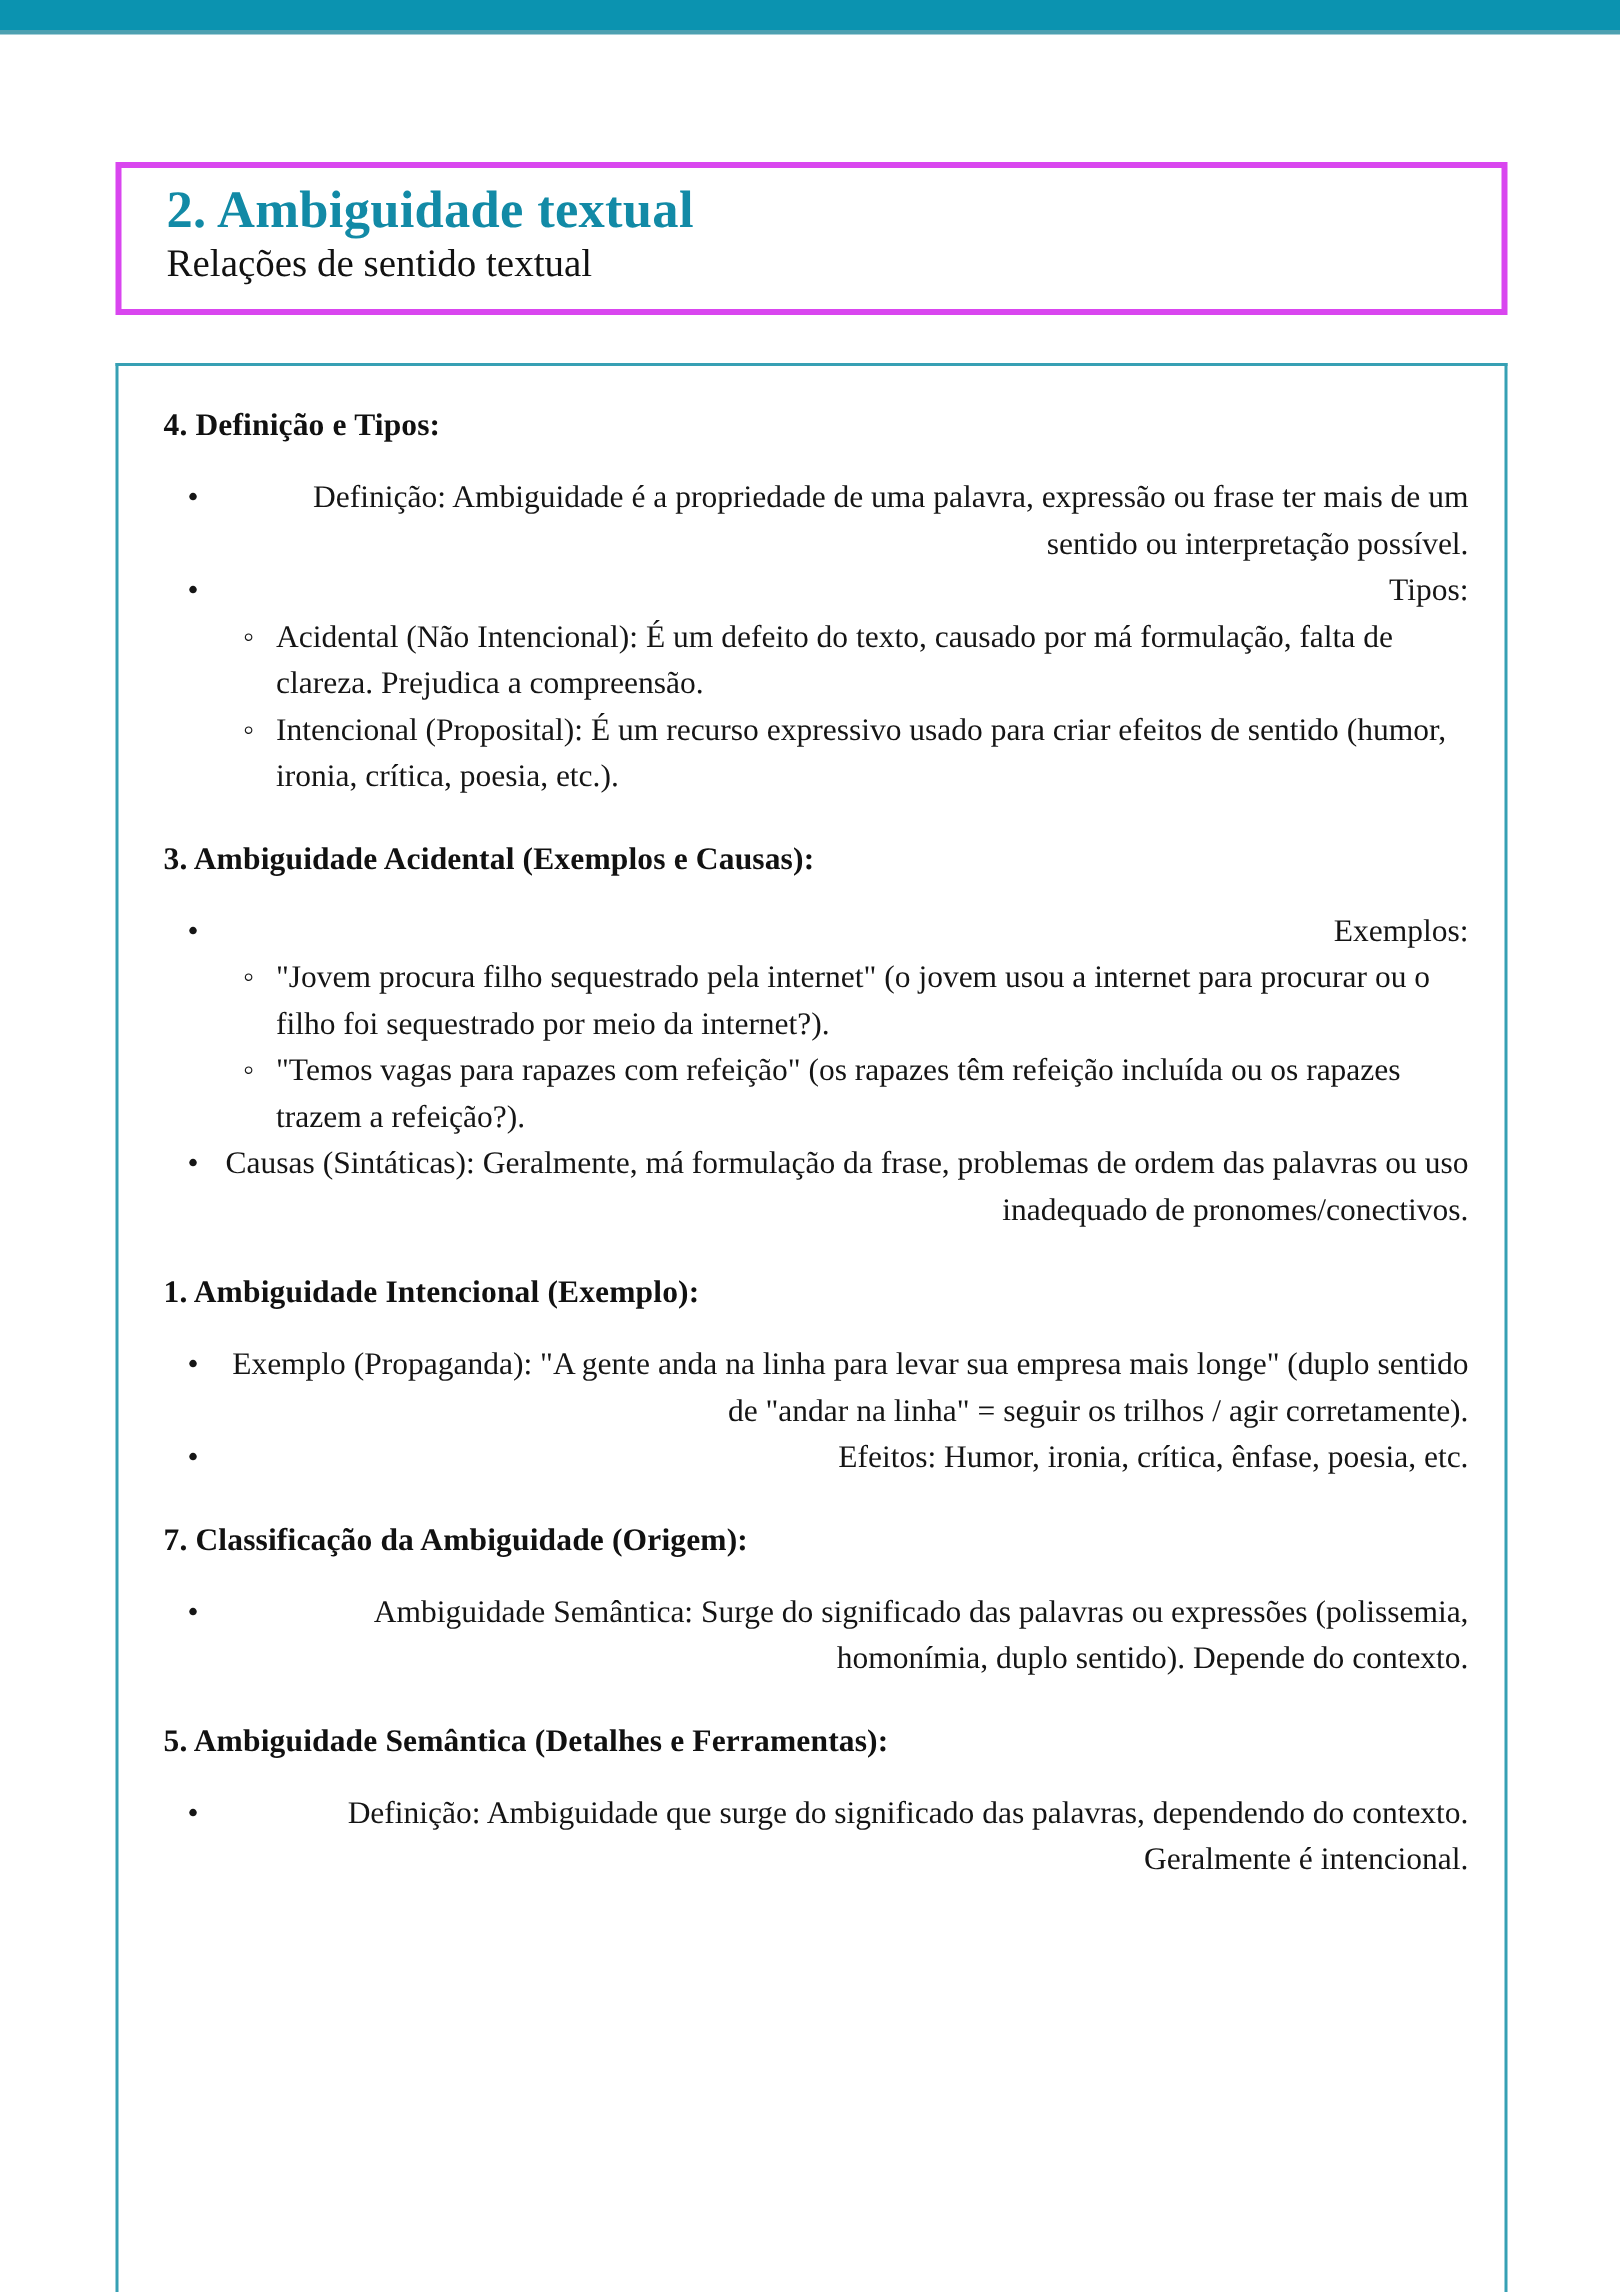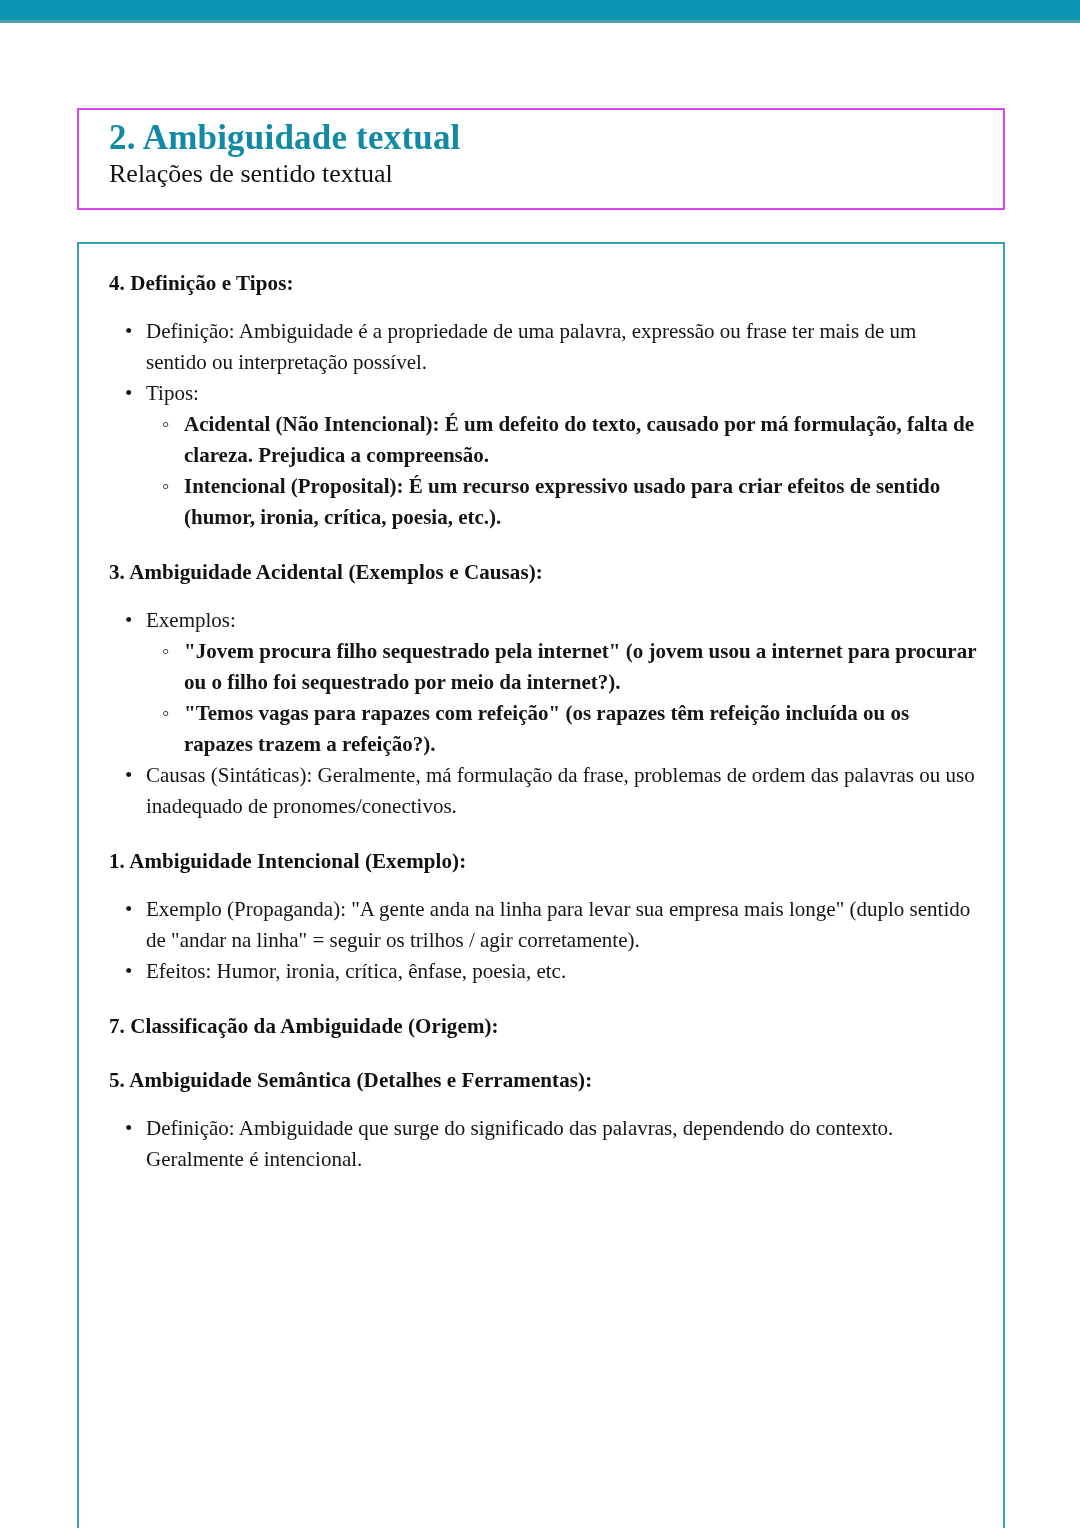--- a/index.html
+++ b/index.html
@@ -33,21 +33,21 @@
     background: #2e8fa3;
     opacity: 0.85;
   }
 
   #header-box {
     position: absolute;
     left: 77px;
     top: 108px;
     width: 928px;
     height: 102px;
-    border: 2px solid #d946ef;
+    border: 4px solid #d946ef;
     box-sizing: border-box;
     background: #ffffff;
   }
   #header-title {
     position: absolute;
     left: 30px;
     top: 8px;
     font-size: 35px;
     font-weight: 700;
     color: #128aa6;
@@ -99,20 +99,21 @@
   .bullets > li {
     position: relative;
     padding-left: 37px;
     font-size: 21px;
     line-height: 31px;
     color: #151515;
     margin: 0;
   }
   .bullets > li > .li-text {
     display: block;
+    text-align: right;
   }
   .bullets > li::before {
     content: "\2022";
     position: absolute;
     left: 16px;
     top: 0;
     font-size: 21px;
     line-height: 31px;
     color: #151515;
   }
@@ -121,21 +122,20 @@
     list-style: none;
     margin: 0;
     padding: 0;
   }
   .sub-bullets > li {
     position: relative;
     padding-left: 38px;
     font-size: 21px;
     line-height: 31px;
     color: #151515;
-    font-weight: bold;
   }
   .sub-bullets > li::before {
     content: "\25E6";
     position: absolute;
     left: 16px;
     top: 0;
     font-size: 21px;
     line-height: 31px;
     color: #151515;
   }
@@ -193,20 +193,23 @@
             <span class="li-text">Exemplo (Propaganda): "A gente anda na linha para levar sua empresa mais longe" (duplo sentido de "andar na linha" = seguir os trilhos / agir corretamente).</span>
           </li>
           <li>
             <span class="li-text">Efeitos: Humor, ironia, crítica, ênfase, poesia, etc.</span>
           </li>
         </ul>
       </div>
       <div class="section-block">
         <div class="section-heading">7. Classificação da Ambiguidade (Origem):</div>
         <ul class="bullets">
+          <li>
+            <span class="li-text">Ambiguidade Semântica: Surge do significado das palavras ou expressões (polissemia, homonímia, duplo sentido). Depende do contexto.</span>
+          </li>
         </ul>
       </div>
       <div class="section-block">
         <div class="section-heading">5. Ambiguidade Semântica (Detalhes e Ferramentas):</div>
         <ul class="bullets">
           <li>
             <span class="li-text">Definição: Ambiguidade que surge do significado das palavras, dependendo do contexto. Geralmente é intencional.</span>
           </li>
         </ul>
       </div>

